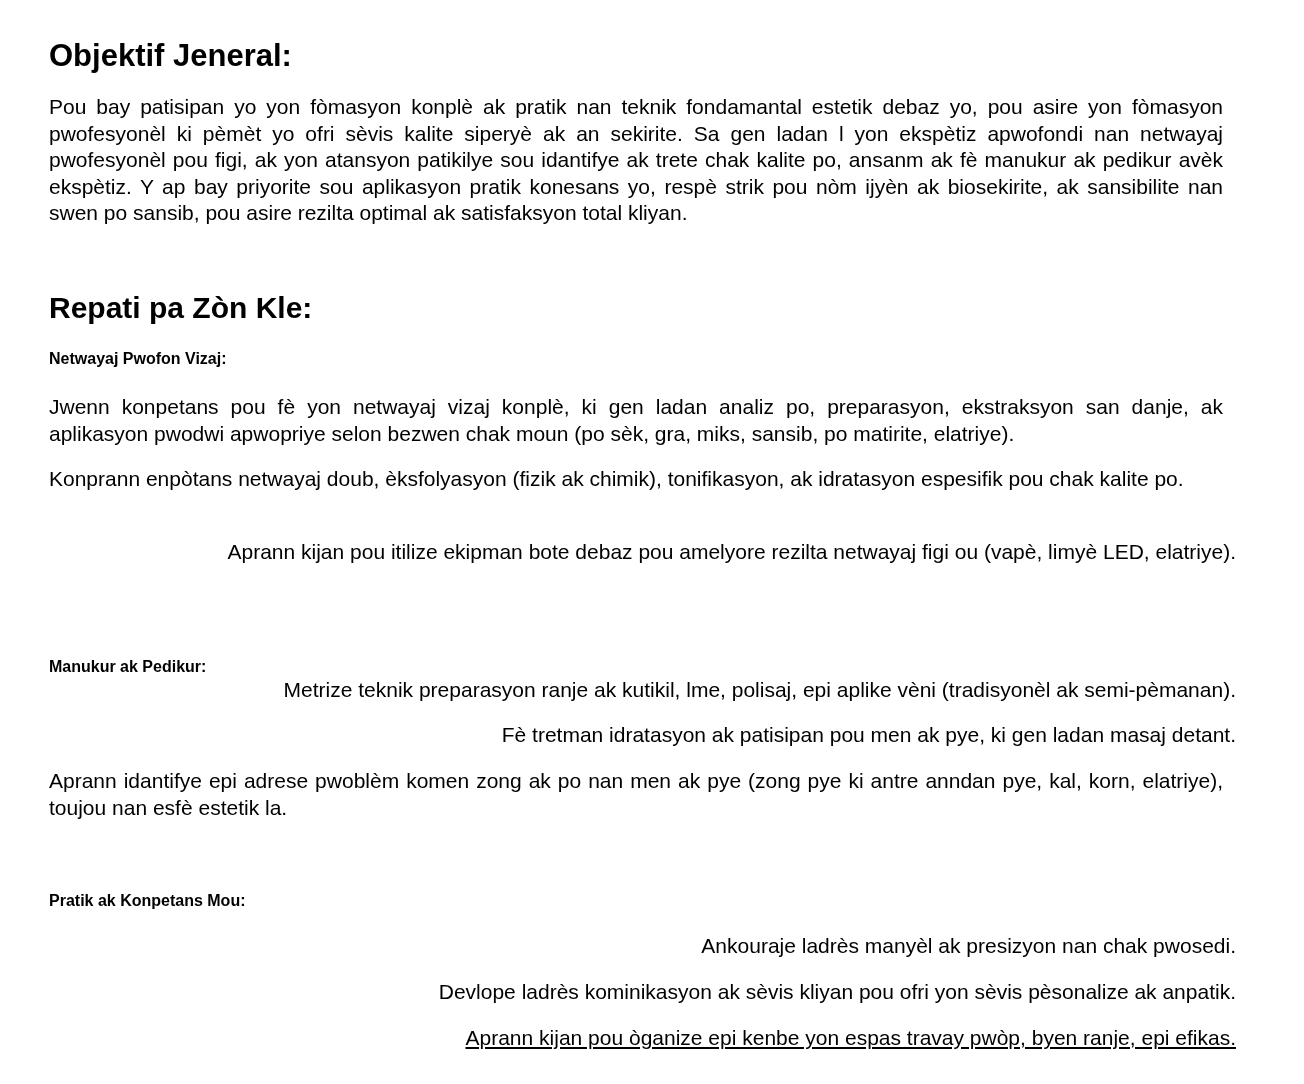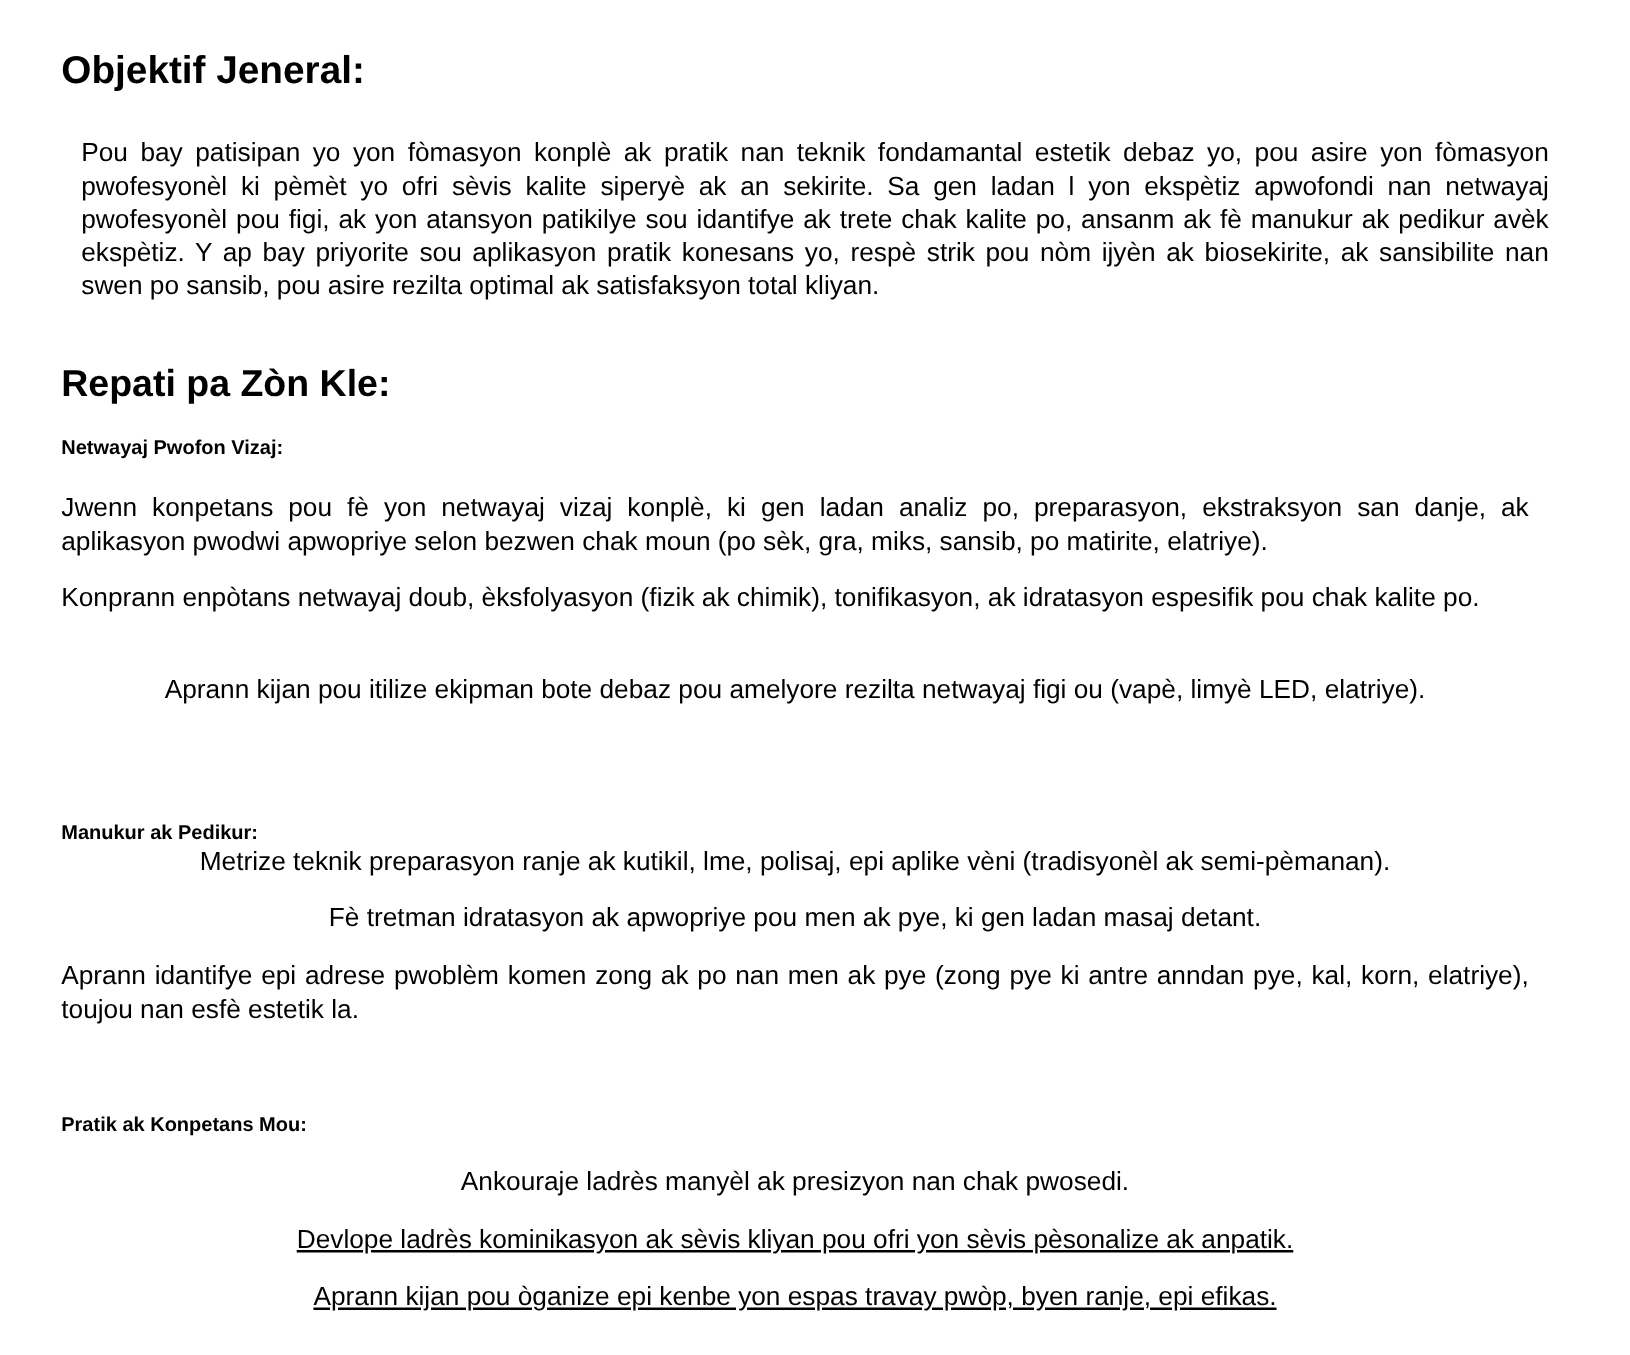--- a/index.html
+++ b/index.html
@@ -30,21 +30,21 @@
       font-weight: bold;
       line-height: 40px;
       white-space: nowrap;
       text-align: center;
     }
     p.intro {
       position: absolute;
       left: 0;
       top: 94px;
       width: 1174px;
-      margin: 16px;
+      margin: 0;
       font-size: 21px;
       line-height: 26.6px;
       text-align: justify;
     }
     .h2 {
       position: absolute;
       left: 0;
       margin: 0;
       font-size: 30px;
       font-weight: bold;
@@ -62,38 +62,38 @@
     }
     .para {
       position: absolute;
       left: 0;
       width: 1174px;
       margin: 0;
       font-size: 21px;
       line-height: 26.6px;
       text-align: justify;
     }
-    .single { white-space: nowrap; text-align: center; }
+    .single { white-space: nowrap; text-align: right; margin-left: 13px; }
   </style>
 </head>
 <body>
 
 <div class="page">
   <h1 class="title">Objektif Jeneral:</h1>
   <p class="intro">Pou bay patisipan yo yon fòmasyon konplè ak pratik nan teknik fondamantal estetik debaz yo, pou asire yon fòmasyon pwofesyonèl ki pèmèt yo ofri sèvis kalite siperyè ak an sekirite. Sa gen ladan l yon ekspètiz apwofondi nan netwayaj pwofesyonèl pou figi, ak yon atansyon patikilye sou idantifye ak trete chak kalite po, ansanm ak fè manukur ak pedikur avèk ekspètiz. Y ap bay priyorite sou aplikasyon pratik konesans yo, respè strik pou nòm ijyèn ak biosekirite, ak sansibilite nan swen po sansib, pou asire rezilta optimal ak satisfaksyon total kliyan.</p>
 
   <h2 class="h2" style="top:292px;">Repati pa Zòn Kle:</h2>
 
   <h3 class="h3" style="top:344px;">Netwayaj Pwofon Vizaj:</h3>
   <p class="para" style="top:394px;">Jwenn konpetans pou fè yon netwayaj vizaj konplè, ki gen ladan analiz po, preparasyon, ekstraksyon san danje, ak aplikasyon pwodwi apwopriye selon bezwen chak moun (po sèk, gra, miks, sansib, po matirite, elatriye).</p>
   <p class="para" style="top:466px;">Konprann enpòtans netwayaj doub, èksfolyasyon (fizik ak chimik), tonifikasyon, ak idratasyon espesifik pou chak kalite po.</p>
   <p class="para single" style="top:539px;">Aprann kijan pou itilize ekipman bote debaz pou amelyore rezilta netwayaj figi ou (vapè, limyè LED, elatriye).</p>
 
   <h3 class="h3" style="top:607px;margin-top:45px;">Manukur ak Pedikur:</h3>
   <p class="para single" style="top:677px;">Metrize teknik preparasyon ranje ak kutikil, lme, polisaj, epi aplike vèni (tradisyonèl ak semi-pèmanan).</p>
-  <p class="para single" style="top:722px;">Fè tretman idratasyon ak apwopriye pou men ak pye, ki gen ladan masaj detant.</p>
+  <p class="para single" style="top:722px;">Fè tretman idratasyon ak patisipan pou men ak pye, ki gen ladan masaj detant.</p>
   <p class="para" style="top:768px;">Aprann idantifye epi adrese pwoblèm komen zong ak po nan men ak pye (zong pye ki antre anndan pye, kal, korn, elatriye), toujou nan esfè estetik la.</p>
 
   <h3 class="h3" style="top:886px;text-align:center;">Pratik ak Konpetans Mou:</h3>
   <p class="para single" style="top:933px;">Ankouraje ladrès manyèl ak presizyon nan chak pwosedi.</p>
-  <p class="para single" style="top:979px;text-decoration:underline;">Devlope ladrès kominikasyon ak sèvis kliyan pou ofri yon sèvis pèsonalize ak anpatik.</p>
+  <p class="para single" style="top:979px;">Devlope ladrès kominikasyon ak sèvis kliyan pou ofri yon sèvis pèsonalize ak anpatik.</p>
   <p class="para single" style="top:1025px;text-decoration:underline;">Aprann kijan pou òganize epi kenbe yon espas travay pwòp, byen ranje, epi efikas.</p>
 </div>
 
 </body></html>

